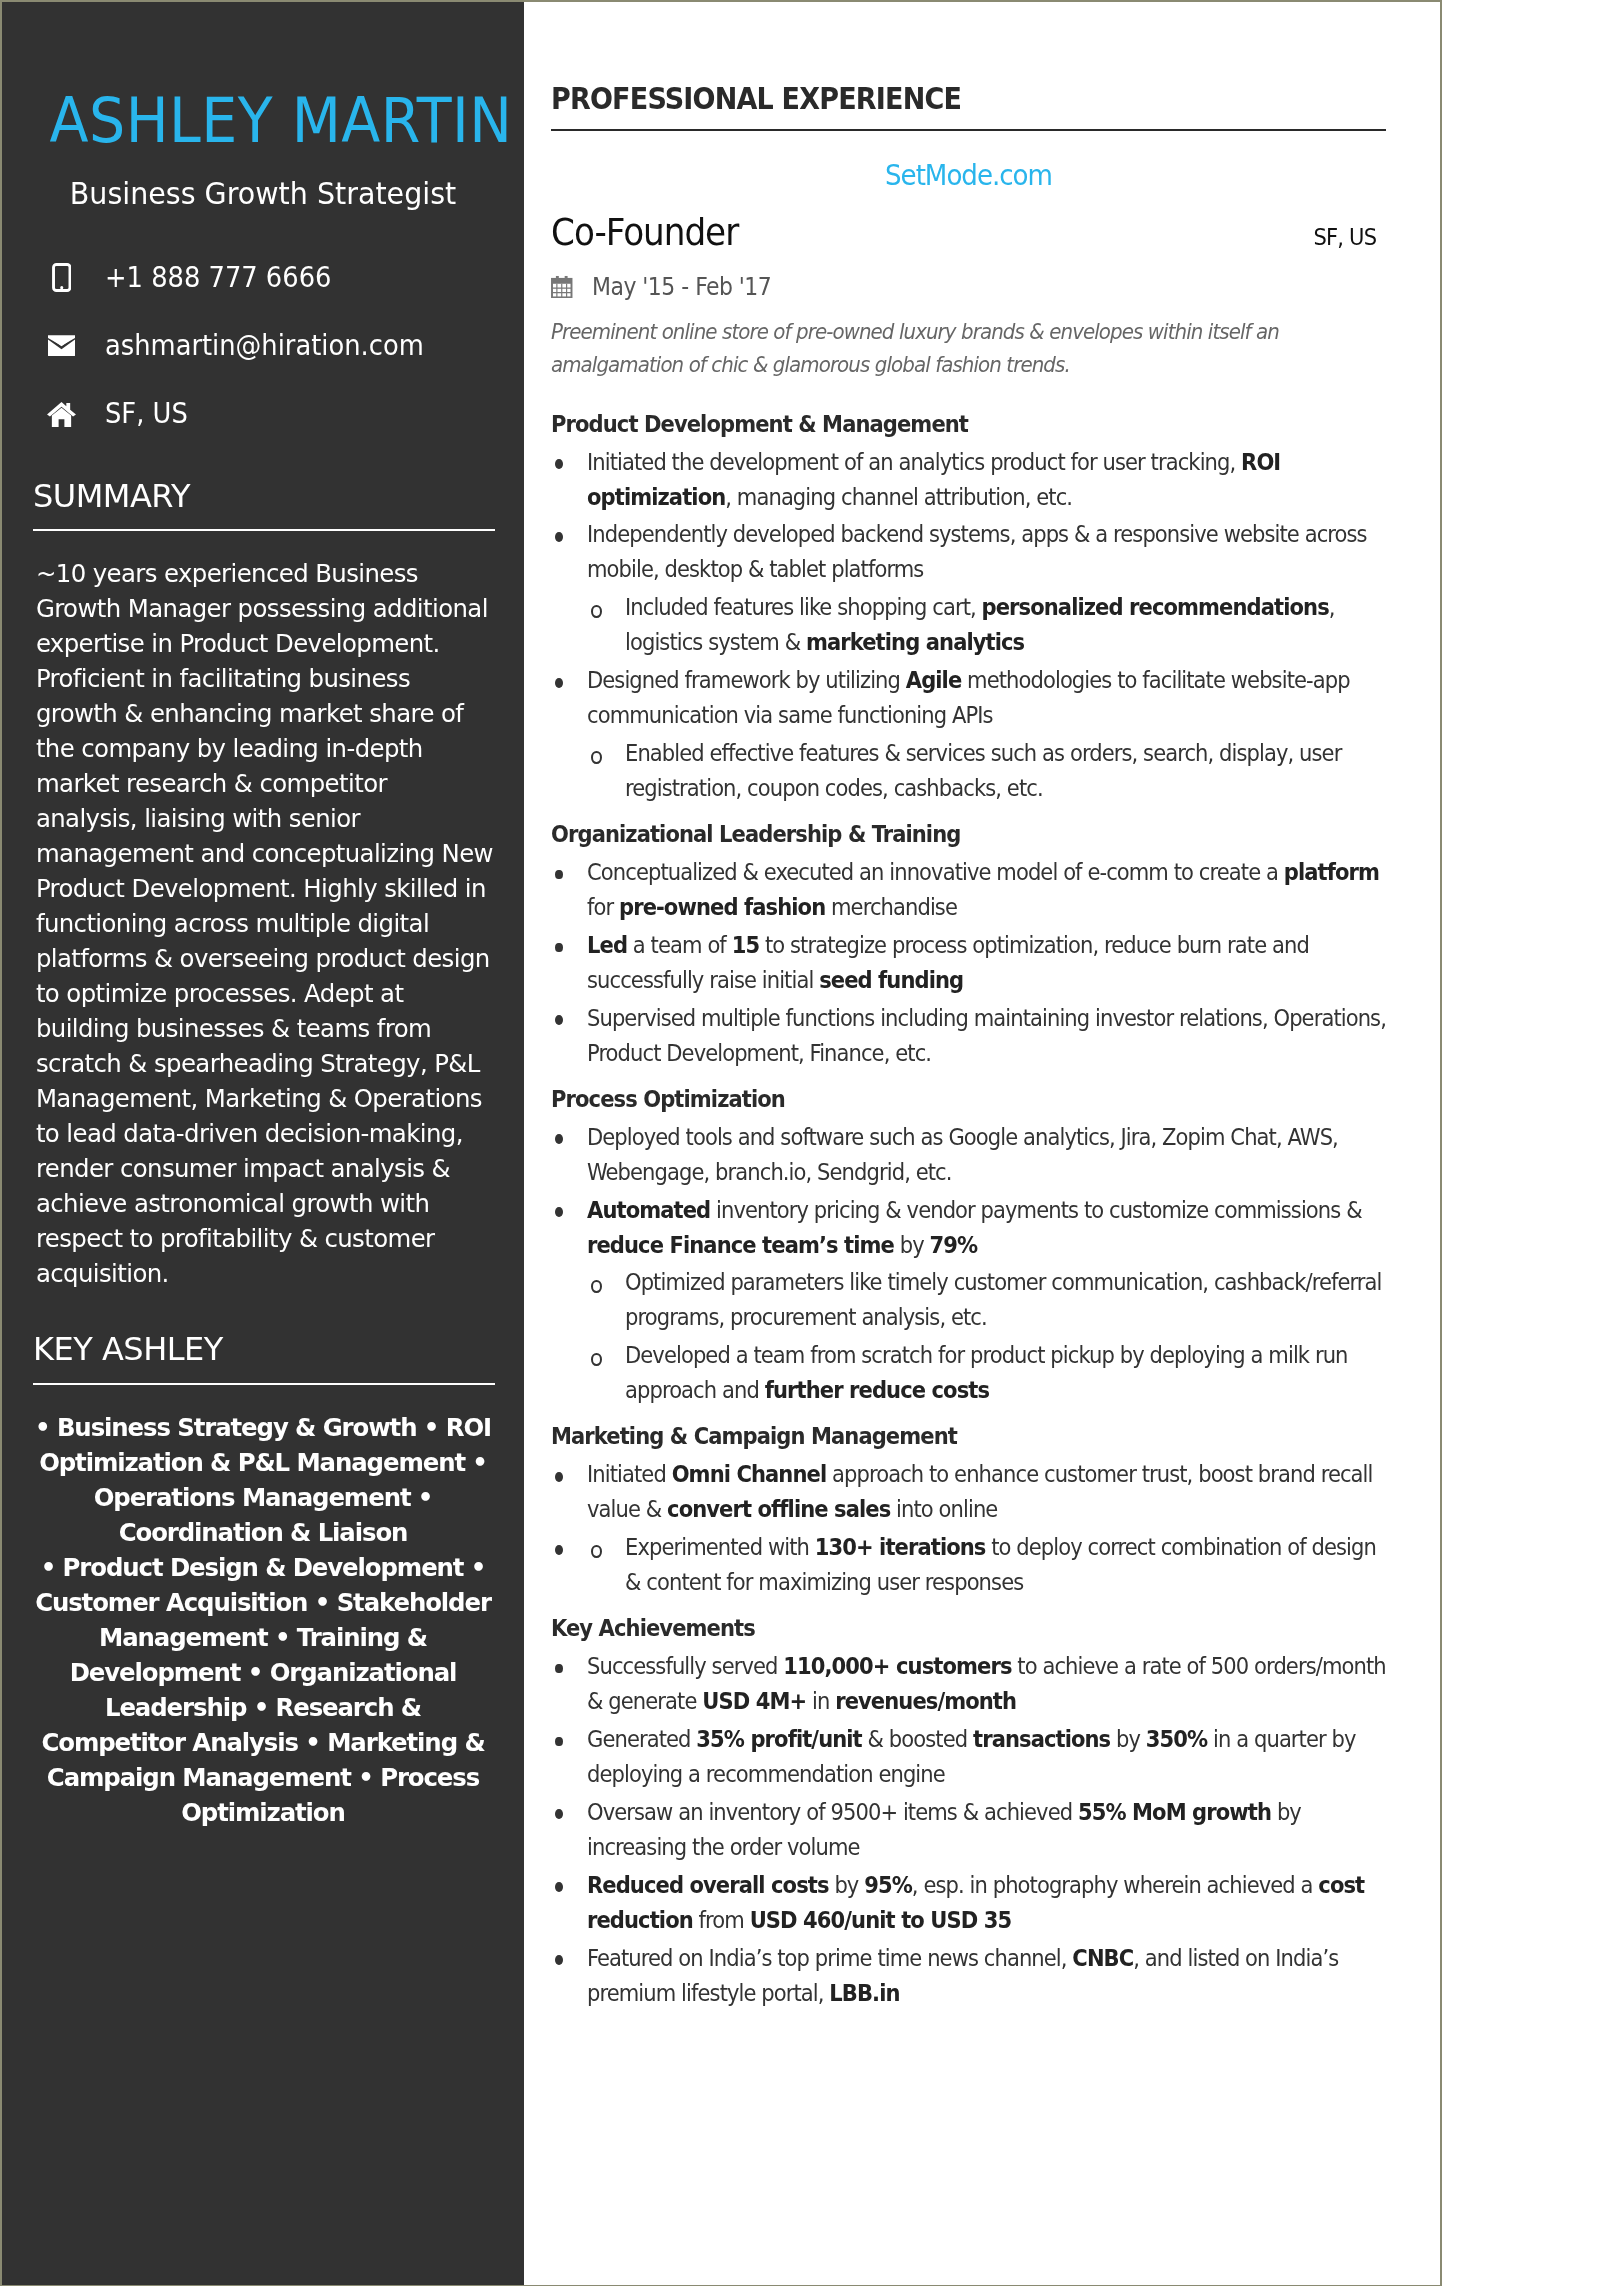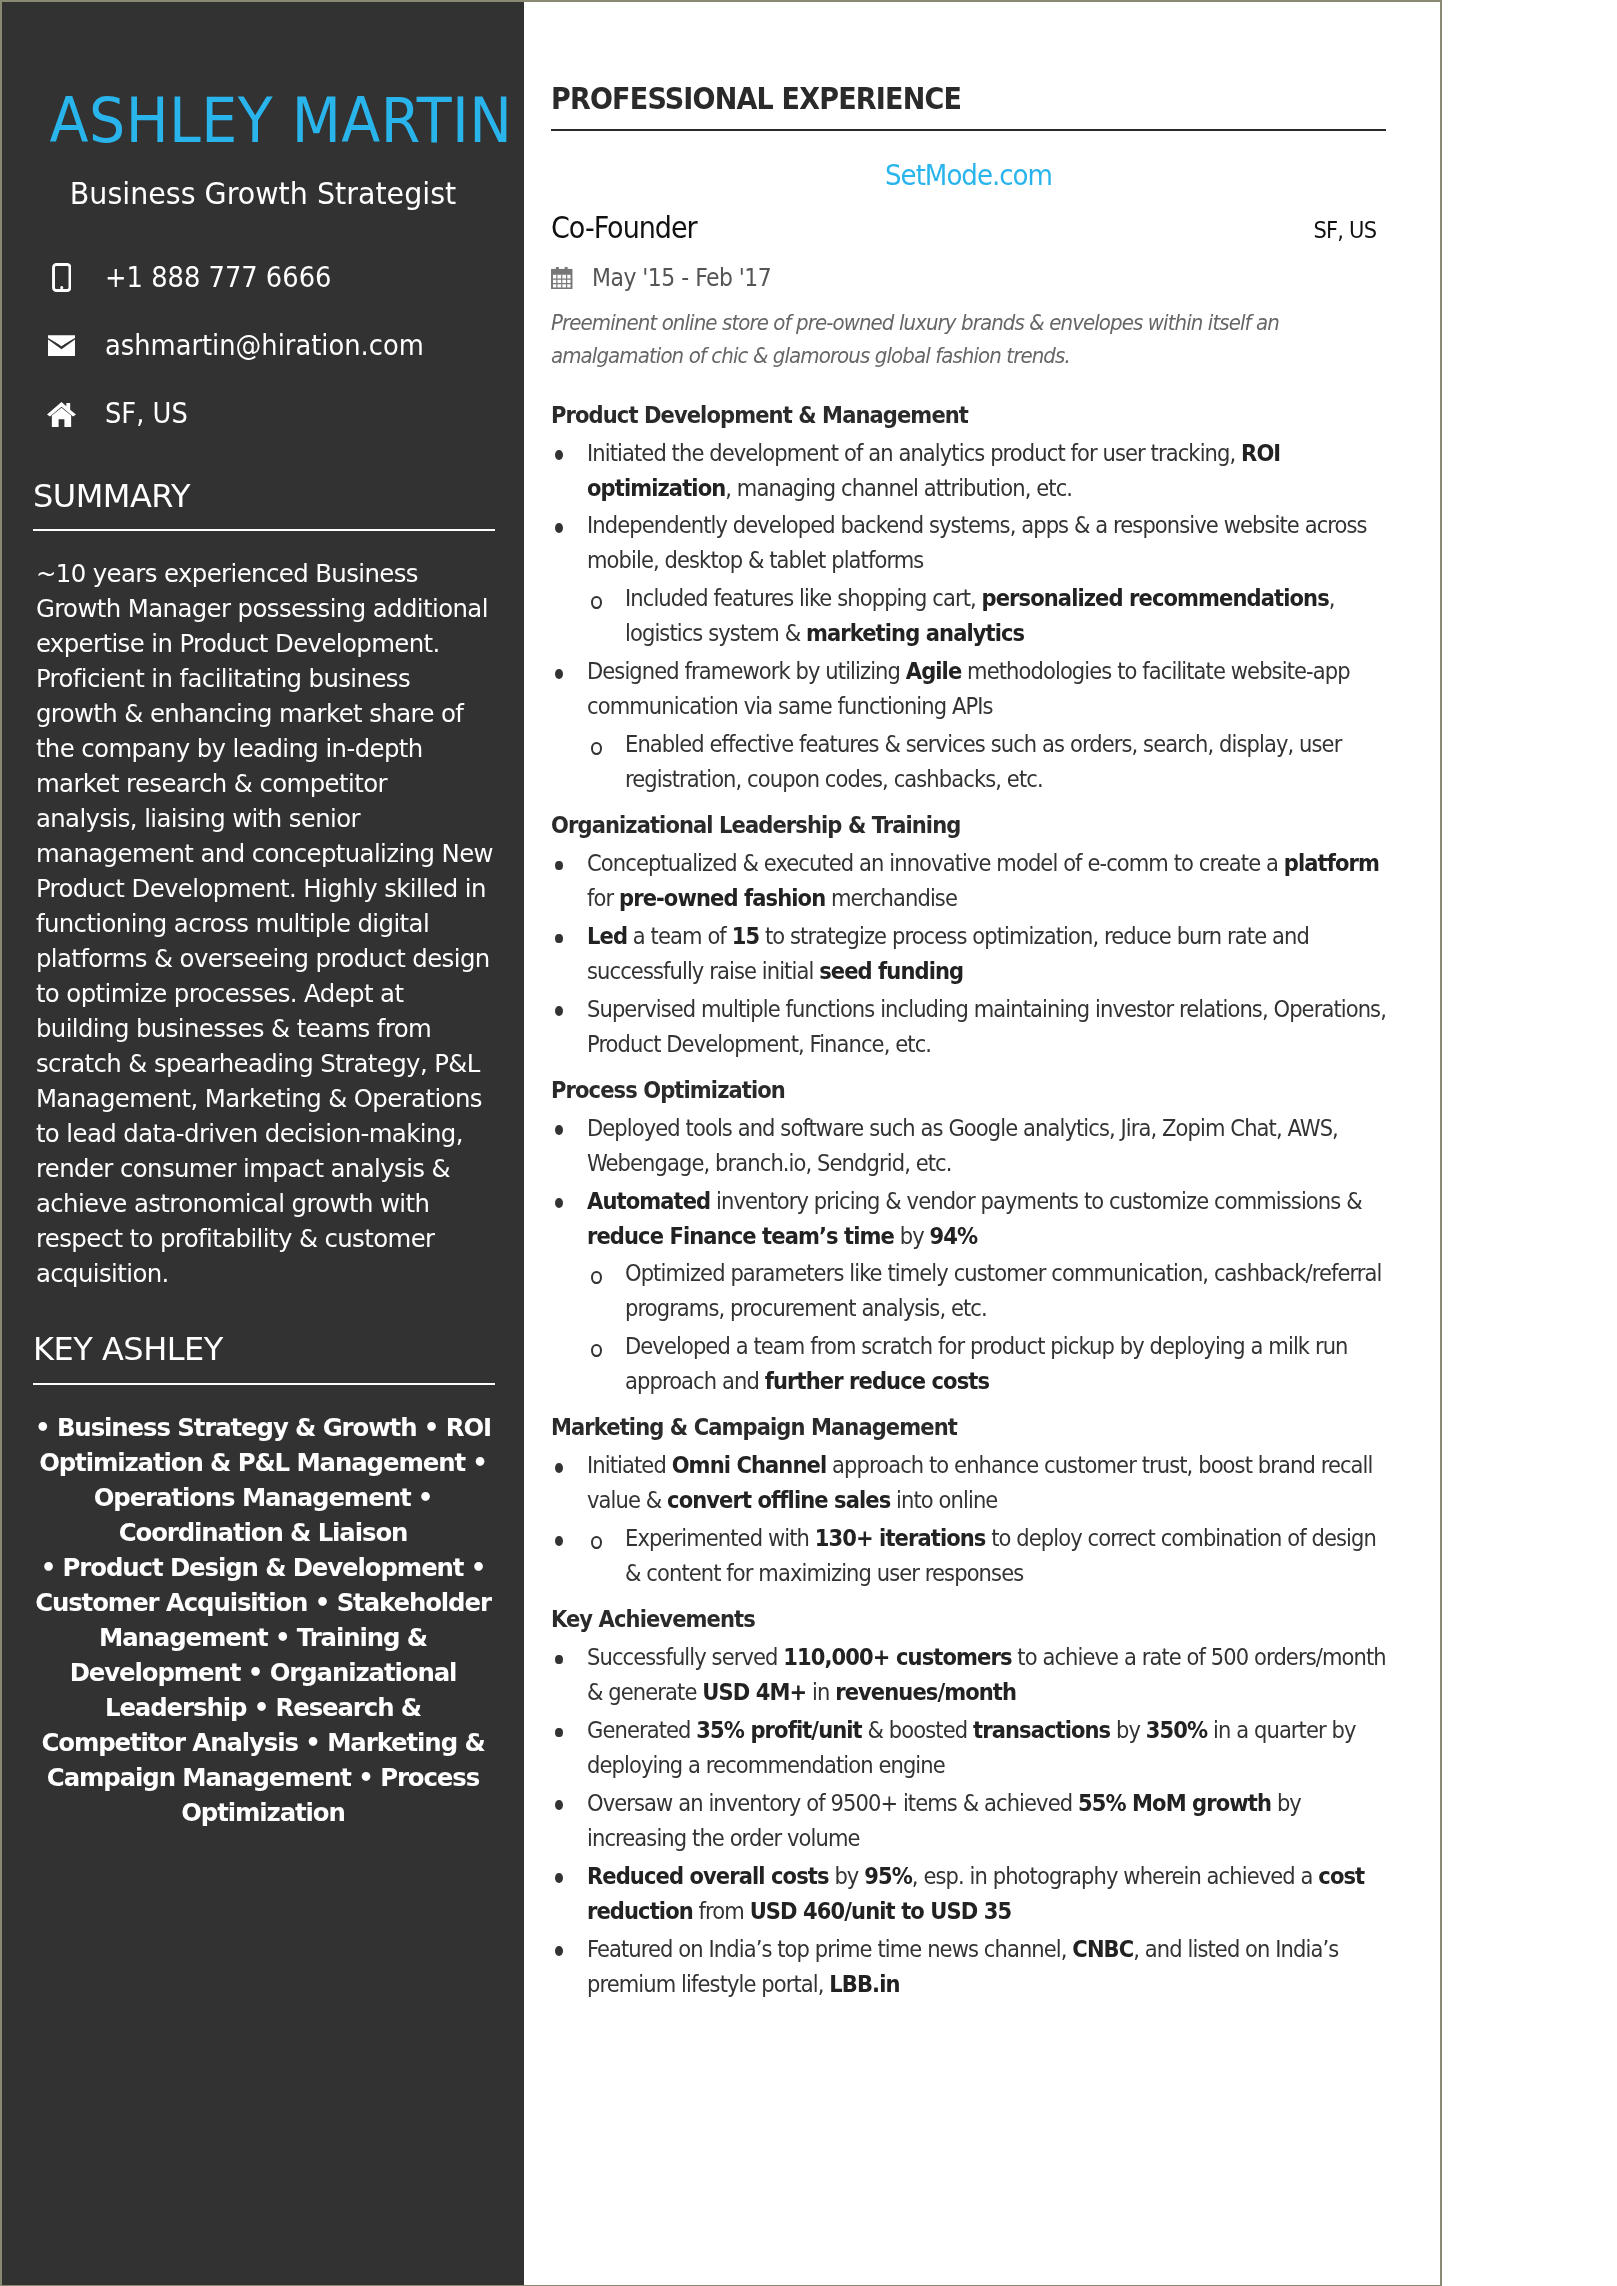--- a/index.html
+++ b/index.html
@@ -45,21 +45,21 @@
   }
   .skills-text p { margin: 0; }
 
   .main { flex: 1; padding: 0 54px 0 27px; color: #333333; font-family: "DejaVu Sans Condensed", "DejaVu Sans", sans-serif; }
   .main-head {
     margin-top: 76px; font-size: 30px; line-height: 41px; color: #2a2a2a; letter-spacing: -0.8px;
     border-bottom: 2.9px solid #2a2a2a; padding-bottom: 9.8px; transform-origin: left;
   }
   .company { margin-top: 25px; font-size: 29px; color: #29b5ec; letter-spacing: -1px; line-height: 39px; text-align: center; }
   .role-row { display: flex; justify-content: space-between; align-items: baseline; margin-top: 15.6px; }
-  .role { font-size: 30px; color: #111111; letter-spacing: -1px; }
+  .role { font-size: 38px; color: #111111; letter-spacing: -1px; }
   .role-loc { font-size: 23.4px; color: #111111; letter-spacing: -0.8px; margin-right: 9.8px; }
   .dates { display: flex; align-items: center; margin-top: 17.6px; font-size: 24.4px; color: #555555; letter-spacing: -0.5px; }
   .dates .cal { margin-right: 19.5px; display: flex; }
   .desc { margin-top: 13.7px; font-size: 22px; line-height: 33px; color: #666666; font-style: italic; letter-spacing: -0.9px; }
   .group-title { font-size: 23.4px; color: #2a2a2a; letter-spacing: -0.9px; line-height: 29px; font-weight: 600; }
   .group { margin-top: 14px; }
   .group:first-of-type { margin-top: 29px; }
   ul.lvl1 { list-style: none; margin-top: 5.9px; }
   ul.lvl1 > li { position: relative; padding-left: 36px; font-size: 23.4px; line-height: 35px; color: #333333; letter-spacing: -0.9px; margin-top: 2.9px; }
   ul.lvl1 > li::before { content: ""; position: absolute; left: 3.9px; top: 14.6px; width: 7.8px; height: 9.8px; border-radius: 50%; background: #333333; }
@@ -157,21 +157,21 @@
           <ul class="lvl1">
             <li><span>Conceptualized &amp; executed an innovative model of e-comm to create a <b>platform</b> for <b>pre-owned fashion</b> merchandise</span></li>
             <li><span><b>Led</b> a team of <b>15</b> to strategize process optimization, reduce burn rate and successfully raise initial <b>seed funding</b></span></li>
             <li><span>Supervised multiple functions including maintaining investor relations, Operations, Product Development, Finance, etc.</span></li>
           </ul>
         </section>
         <section class="group">
           <h3 class="group-title">Process Optimization</h3>
           <ul class="lvl1">
             <li><span>Deployed tools and software such as Google analytics, Jira, Zopim Chat, AWS, Webengage, branch.io, Sendgrid, etc.</span></li>
-            <li><span><b>Automated</b> inventory pricing &amp; vendor payments to customize commissions &amp; <b>reduce Finance team’s time</b> by <b>94%</b></span><ul class="lvl2">
+            <li><span><b>Automated</b> inventory pricing &amp; vendor payments to customize commissions &amp; <b>reduce Finance team’s time</b> by <b>79%</b></span><ul class="lvl2">
                 <li>Optimized parameters like timely customer communication, cashback/referral programs, procurement analysis, etc.</li>
                 <li>Developed a team from scratch for product pickup by deploying a milk run approach and <b>further reduce costs</b></li>
               </ul></li>
           </ul>
         </section>
         <section class="group">
           <h3 class="group-title">Marketing &amp; Campaign Management</h3>
           <ul class="lvl1">
             <li><span>Initiated <b>Omni Channel</b> approach to enhance customer trust, boost brand recall value &amp; <b>convert offline sales</b> into online</span></li>
             <li><ul class="lvl2">

